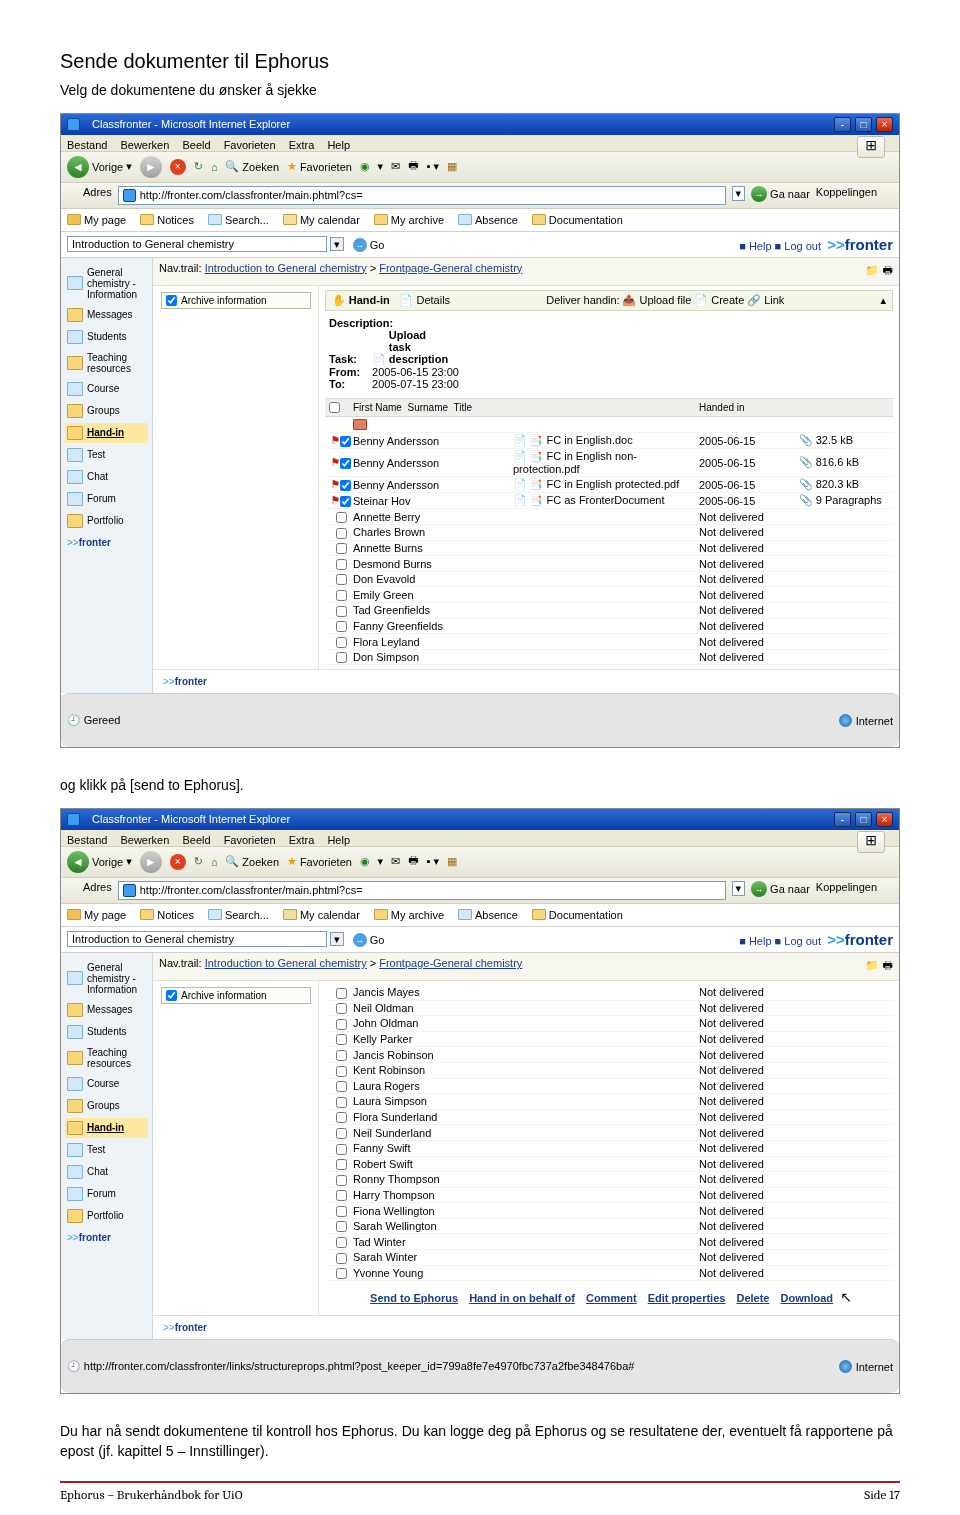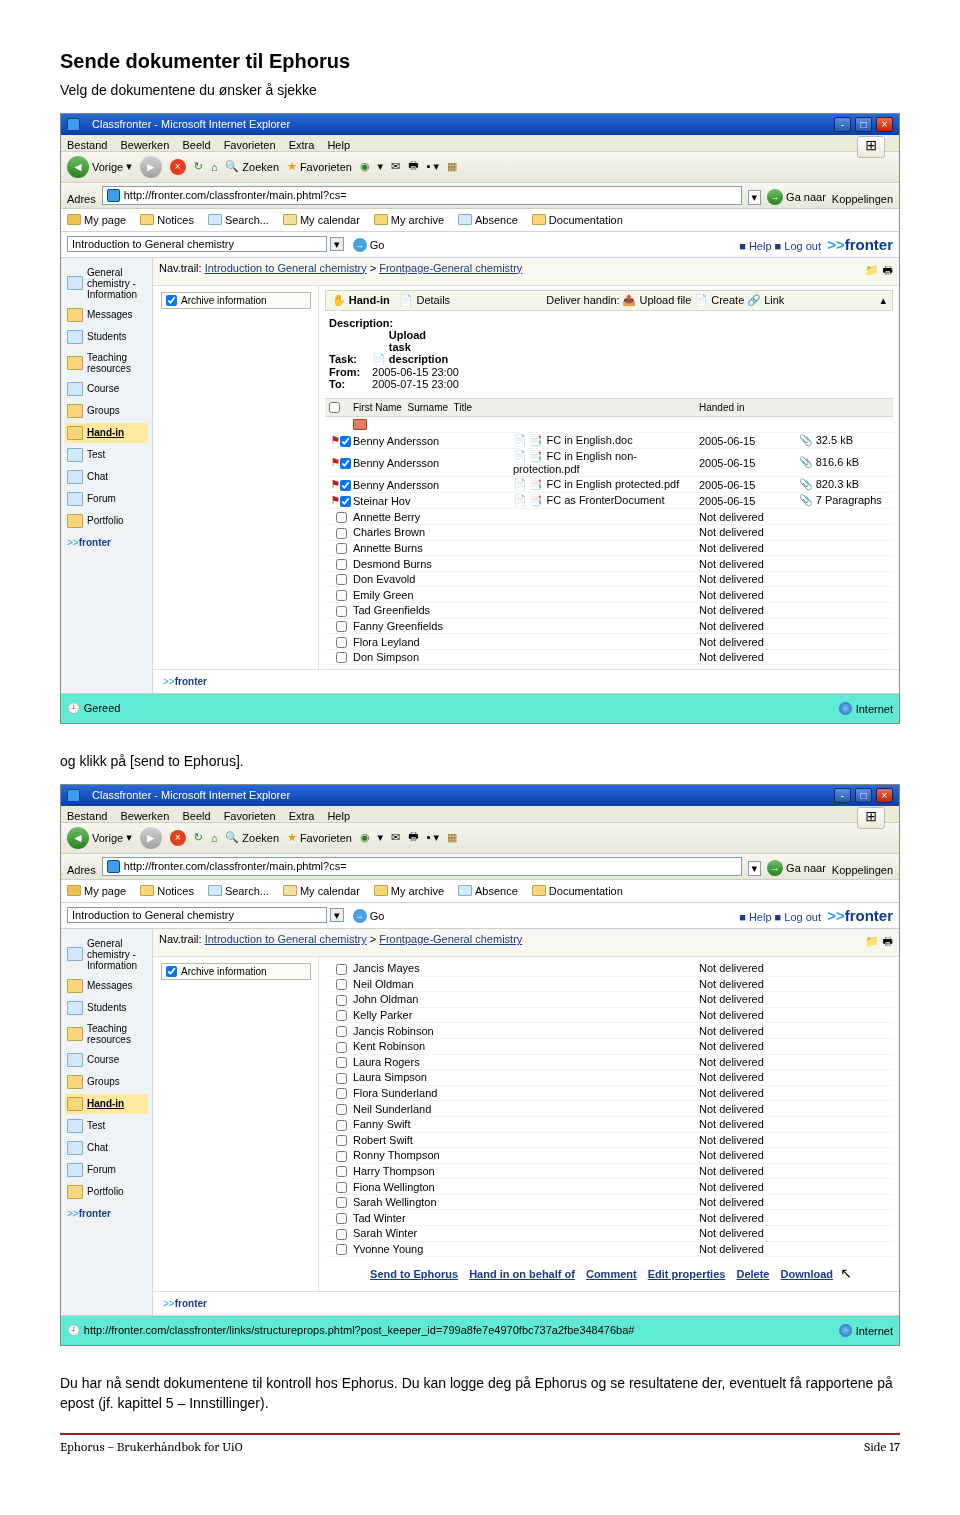--- a/index.html
+++ b/index.html
@@ -1,35 +1,35 @@
 <!DOCTYPE html>
 <html><head>
 <meta charset="utf-8">
 <style>
   * { box-sizing: border-box; margin: 0; padding: 0; }
   body { font-family: Verdana, Arial, sans-serif; width: 960px; background: #fff; color: #000; }
   .page { padding: 50px 60px 20px 60px; }
-  h1.doc-title { font-size: 20px; font-weight: bold; margin-bottom: 6px; }
+  h1.doc-title { font-size: 20px; font-weight: normal; margin-bottom: 6px; }
   p.doc-para { font-size: 14px; margin: 8px 0; line-height: 1.4; }
   .figure { border: 1px solid #888; margin: 12px 0 28px 0; width: 100%; }
   .titlebar { background: linear-gradient(#2a6bd6, #0a3ea8); color: #fff; font-size: 11px; padding: 3px 6px; display: flex; align-items: center; justify-content: space-between; }
   .titlebar-left { display: flex; align-items: center; gap: 12px; }
   .ie-icon { width: 13px; height: 13px; background: #3d9cf0; border: 1px solid #0a4a90; border-radius: 2px; display: inline-block;}
   .winbtns span { display: inline-block; width: 17px; height: 15px; background: linear-gradient(#5a90e0,#2858b0); border: 1px solid #0a2a60; border-radius: 2px; margin-left: 1px; text-align: center; font-size: 10px; line-height: 13px; color: #fff;}
   .winbtns .close { background: linear-gradient(#f06a4a,#c02000);}
   .menubar { background: #ece9d8; font-size: 11px; padding: 4px 6px 0 6px; border-bottom: 1px solid #cfcfc0; position: relative;}
   .menubar span { margin-right: 10px; }
   .menubar .winflag { position:absolute; right:4px; top:1px; width:28px; height:22px; background: linear-gradient(#fff,#ece9d8); border:1px solid #bbb; border-radius:3px; text-align:center; font-size:14px;}
   .toolbar { background: linear-gradient(#f7f7f0,#e8e6d8); padding: 4px 6px; font-size: 11px; display: flex; align-items: center; gap: 8px; border-bottom: 1px solid #cfcfc0;}
   .tb-btn { display: inline-flex; align-items: center; gap: 3px; }
   .nav-circle { width: 22px; height: 22px; border-radius: 50%; display: inline-flex; align-items:center; justify-content:center; font-size:12px; color:#fff;}
   .nav-back { background: linear-gradient(#6ec068,#2a8020);}
   .nav-fwd { background: linear-gradient(#d0d0d0,#a0a0a0);}
   .nav-stop { width:16px;height:16px;border-radius:50%;background:#e04020;color:#fff;font-size:10px;text-align:center;line-height:16px;}
-  .addrbar { background: linear-gradient(#f7f7f0,#e8e6d8); padding: 3px 6px; font-size: 11px; display: flex; align-items: flex-end; gap: 6px; border-bottom: 1px solid #cfcfc0;}
+  .addrbar { background: linear-gradient(#f7f7f0,#e8e6d8); padding: 3px 22px; font-size: 11px; display: flex; align-items: flex-start; gap: 6px; border-bottom: 1px solid #cfcfc0;}
   .addr-input { flex: 1; background: #fff; border: 1px solid #7f9db9; padding: 2px 4px; display: flex; align-items: center; gap: 4px;}
   .addr-go { display:flex; align-items:center; gap:3px;}
   .fronter-nav { background: #fff; border-bottom: 1px solid #d0d0d0; padding: 5px 6px; font-size: 11px; display: flex; align-items: center; gap: 14px;}
   .fn-item { display: inline-flex; align-items: center; gap: 3px; text-align: center;}
   .folder-ico { width:14px; height:11px; background:#f7d77a; border:1px solid #c0a040; border-radius:1px; display:inline-block;}
   .course-line { background: #fff; border-bottom: 1px solid #d0d0d0; padding: 4px 6px; font-size: 11px; display: flex; align-items: center; justify-content: space-between;}
   .course-select { border:1px solid #7f9db9; background:#fff; padding:1px 4px; width:260px; display:inline-block;}
   .go-btn { display:inline-flex; align-items:center; gap:3px; margin-left:6px;}
   .go-circle { width:14px;height:14px;border-radius:50%; background:#4aa0e0; color:#fff; font-size:9px; text-align:center; line-height:14px;}
   .linkish { color:#1a3a8a;}
@@ -61,21 +61,21 @@
   .expand-row { padding:2px 4px 2px 28px; display:flex; align-items:center; gap:4px; border-bottom:1px solid #f5f5f0;}
   .row { display:flex; align-items:center; padding:1px 4px; font-size:11px; border-bottom:1px solid #f5f5f0;}
   .row .ck { width:24px; text-align:center;}
   .row .nm { width:160px;}
   .row .tt { flex:1;}
   .row .dt { width:100px;}
   .row .sz { width:90px;}
   .row.full { padding-left:4px;}
   .action-bar { text-align:center; padding:6px 4px; font-size:11px; font-weight:bold;}
   .action-bar a { color:#1a3a8a; text-decoration:underline; margin:0 4px;}
-  .statusbar { background:#5eead4; border-top:1px solid #cfcfc0; padding:8px 6px; font-size:11px; display:flex; justify-content:space-between;}
+  .statusbar { background:#e5e5e5; border-top:1px solid #cfcfc0; padding:20px 6px; font-size:11px; display:flex; justify-content:space-between;border-radius:8px;}
   .statusbar .globe { display:inline-flex; align-items:center; gap:4px;}
   .globe-ico { width:13px;height:13px; border-radius:50%; background:radial-gradient(#7ac0f0,#1060b0);}
   .cursorshape { display:inline-block; font-size:14px;}
   .sb-fronter { font-size:10px; color:#1a3a8a; padding:4px 2px;}
   .sb-fronter .arrows{color:#30a0e0;}
   .footer-area { margin-top:20px;}
   .hr-red { border:none; border-top:2px solid #9c1f1f; margin:18px 0 4px 0;}
   .foot-line { display:flex; justify-content:space-between; font-size:13px; font-family: Cambria, Georgia, serif;}
   input[type=checkbox]{ width:11px; height:11px; vertical-align:middle;}
 </style>
@@ -296,21 +296,21 @@
                   <span class="nm">Benny Andersson</span>
                   <span class="tt">📄 📑 FC in English protected.pdf</span>
                   <span class="dt">2005-06-15</span>
                   <span class="sz">📎 820.3 kB</span>
                 </div>
                 <div class="row full">
                   <span class="ck"><span style="color:#c02020">⚑</span><input type="checkbox" checked="" style=""></span>
                   <span class="nm">Steinar Hov</span>
                   <span class="tt">📄 📑 FC as FronterDocument</span>
                   <span class="dt">2005-06-15</span>
-                  <span class="sz">📎 7 Paragraphs</span>
+                  <span class="sz">📎 9 Paragraphs</span>
                 </div>
                 <div class="row full">
                   <span class="ck"><input type="checkbox" style=""></span>
                   <span class="nm">Annette Berry</span>
                   <span class="tt"></span>
                   <span class="dt">Not delivered</span>
                   <span class="sz"></span>
                 </div>
                 <div class="row full">
                   <span class="ck"><input type="checkbox" style=""></span>

